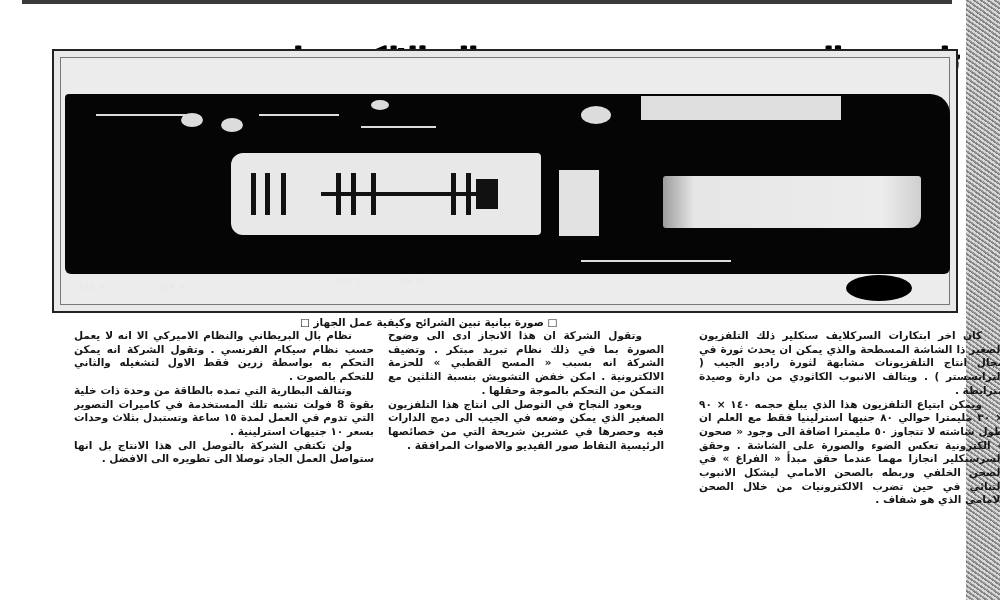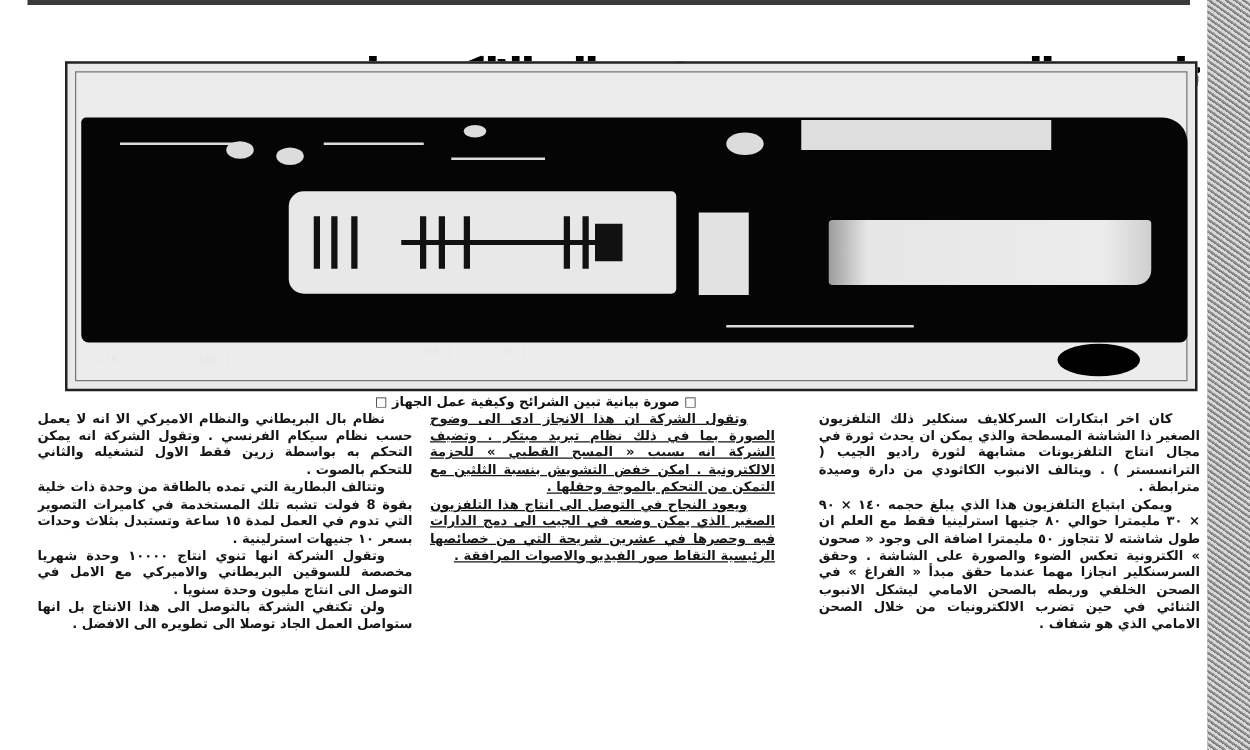--- a/index.html
+++ b/index.html
@@ -78,25 +78,25 @@
     color: #e6e6e6; letter-spacing: 1px;
   }
   .caption {
     position: absolute; left: 300px; top: 315px; width: 420px; height: 14px;
     direction: rtl; text-align: left; font-size: 10.5px; font-weight: bold;
     line-height: 14px; color: #111; white-space: nowrap;
   }
   .col {
     position: absolute; top: 329px; height: 271px; direction: rtl; text-align: justify;
     text-align-last: right; font-size: 10.5px; line-height: 13.7px; font-weight: bold;
-    color: #161616; overflow: hidden;
+    color: #161616; overflow: hidden; margin-left: 44px;
   }
   .col p { margin: 0; text-indent: 22px; }
   .col-right { left: 655px; width: 305px; }
-  .col-middle { left: 344px; width: 276px; text-decoration: underline; }
+  .col-middle { left: 344px; width: 276px; }
   .col-left { left: 30px; width: 300px; }
 </style>
 </head>
 <body>
 
 <div class="top-rule"></div>
 <div class="right-strip"></div>
 
 <h1 class="headline">تلفزيون الجيب سيحدث ضجة في عالم الالكترونيات</h1>
 
@@ -144,15 +144,14 @@
 </div>
 
 <div class="col col-middle">
   <p>وتقول الشركة ان هذا الانجاز ادى الى وضوح الصورة بما في ذلك نظام تبريد مبتكر . وتضيف الشركة انه بسبب « المسح القطبي » للحزمة الالكترونية . امكن خفض التشويش بنسبة الثلثين مع التمكن من التحكم بالموجة وحقلها .</p>
   <p>ويعود النجاح في التوصل الى انتاج هذا التلفزيون الصغير الذي يمكن وضعه في الجيب الى دمج الدارات فيه وحصرها في عشرين شريحة التي من خصائصها الرئيسية التقاط صور الفيديو والاصوات المرافقة .</p>
 </div>
 
 <div class="col col-left">
   <p>نظام بال البريطاني والنظام الاميركي الا انه لا يعمل حسب نظام سيكام الفرنسي . وتقول الشركة انه يمكن التحكم به بواسطة زرين فقط الاول لتشغيله والثاني للتحكم بالصوت .</p>
   <p>وتتالف البطارية التي تمده بالطاقة من وحدة ذات خلية بقوة 8 فولت تشبه تلك المستخدمة في كاميرات التصوير التي تدوم في العمل لمدة ١٥ ساعة وتستبدل بثلاث وحدات بسعر ١٠ جنيهات استرلينية .</p>
-  <p>وتقول الشركة انها تنوي انتاج ١٠٠٠٠ وحدة شهريا مخصصة للسوقين البريطاني والاميركي مع الامل في التوصل الى انتاج مليون وحدة سنويا .</p>
   <p>ولن تكتفي الشركة بالتوصل الى هذا الانتاج بل انها ستواصل العمل الجاد توصلا الى تطويره الى الافضل .</p>
 </div>
 
 </body></html>

